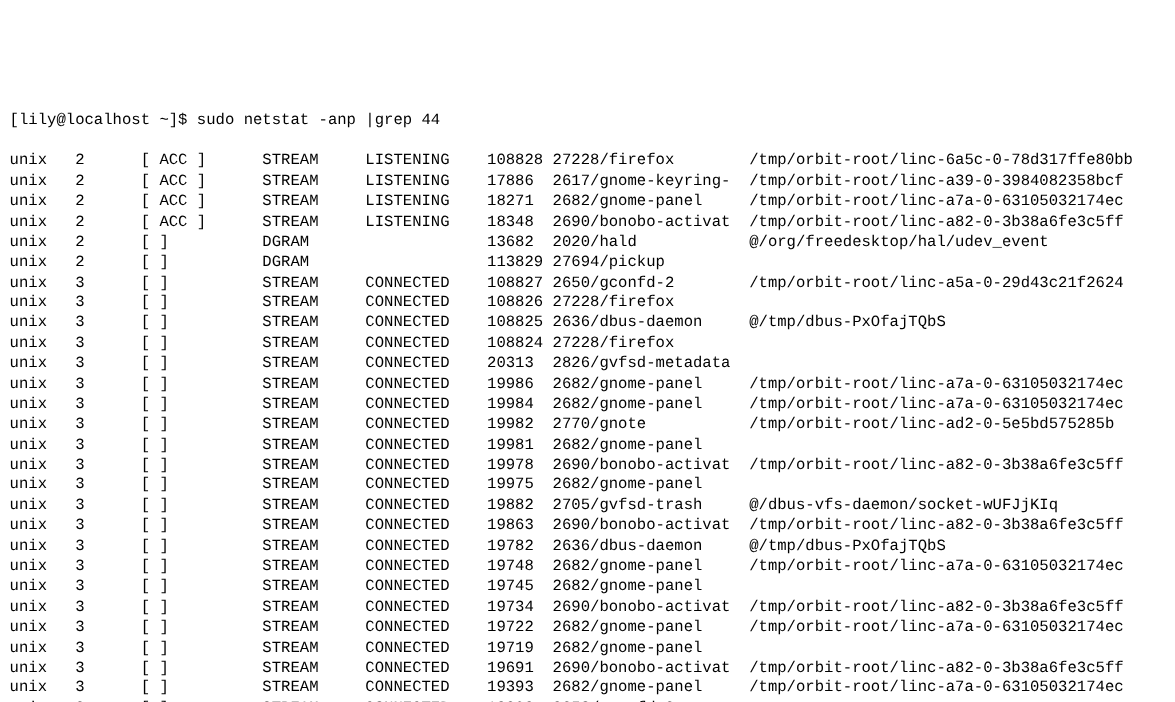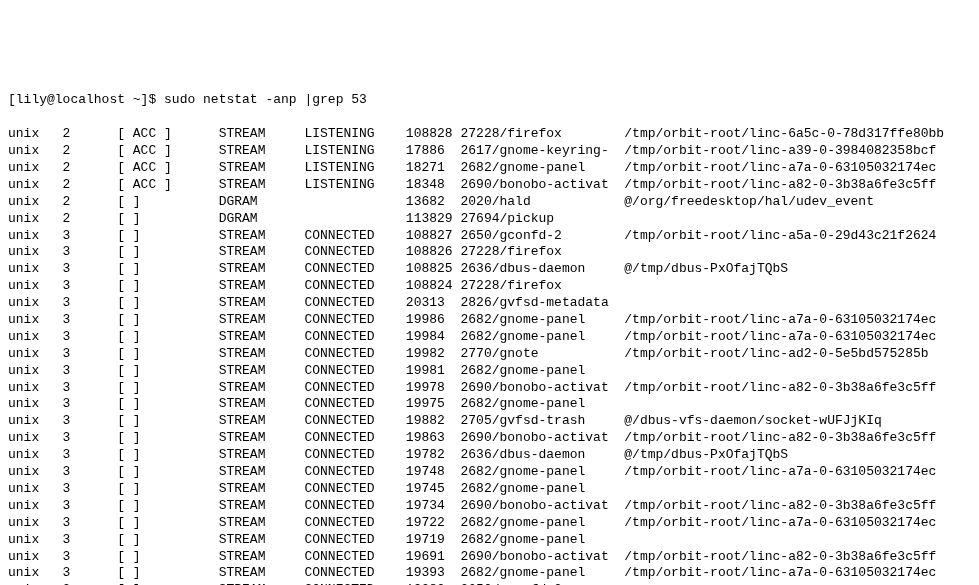--- a/index.html
+++ b/index.html
@@ -15,18 +15,18 @@
     }
     .prompt-line { white-space: pre; }
     .row { white-space: pre; }
   </style>
 </head>
 <body>
 
 
 
 <div>
-<div class="prompt-line">[lily@localhost ~]$ sudo netstat -anp |grep 53</div>
+<div class="prompt-line">[lily@localhost ~]$ sudo netstat -anp |grep 44</div>
 <div id="rows-container"><div class="row">unix   2      [ ACC ]      STREAM     LISTENING    108828 27228/firefox        /tmp/orbit-root/linc-6a5c-0-78d317ffe80bb</div><div class="row">unix   2      [ ACC ]      STREAM     LISTENING    17886  2617/gnome-keyring-  /tmp/orbit-root/linc-a39-0-3984082358bcf</div><div class="row">unix   2      [ ACC ]      STREAM     LISTENING    18271  2682/gnome-panel     /tmp/orbit-root/linc-a7a-0-63105032174ec</div><div class="row">unix   2      [ ACC ]      STREAM     LISTENING    18348  2690/bonobo-activat  /tmp/orbit-root/linc-a82-0-3b38a6fe3c5ff</div><div class="row">unix   2      [ ]          DGRAM                   13682  2020/hald            @/org/freedesktop/hal/udev_event</div><div class="row">unix   2      [ ]          DGRAM                   113829 27694/pickup         </div><div class="row">unix   3      [ ]          STREAM     CONNECTED    108827 2650/gconfd-2        /tmp/orbit-root/linc-a5a-0-29d43c21f2624</div><div class="row">unix   3      [ ]          STREAM     CONNECTED    108826 27228/firefox        </div><div class="row">unix   3      [ ]          STREAM     CONNECTED    108825 2636/dbus-daemon     @/tmp/dbus-PxOfajTQbS</div><div class="row">unix   3      [ ]          STREAM     CONNECTED    108824 27228/firefox        </div><div class="row">unix   3      [ ]          STREAM     CONNECTED    20313  2826/gvfsd-metadata  </div><div class="row">unix   3      [ ]          STREAM     CONNECTED    19986  2682/gnome-panel     /tmp/orbit-root/linc-a7a-0-63105032174ec</div><div class="row">unix   3      [ ]          STREAM     CONNECTED    19984  2682/gnome-panel     /tmp/orbit-root/linc-a7a-0-63105032174ec</div><div class="row">unix   3      [ ]          STREAM     CONNECTED    19982  2770/gnote           /tmp/orbit-root/linc-ad2-0-5e5bd575285b</div><div class="row">unix   3      [ ]          STREAM     CONNECTED    19981  2682/gnome-panel     </div><div class="row">unix   3      [ ]          STREAM     CONNECTED    19978  2690/bonobo-activat  /tmp/orbit-root/linc-a82-0-3b38a6fe3c5ff</div><div class="row">unix   3      [ ]          STREAM     CONNECTED    19975  2682/gnome-panel     </div><div class="row">unix   3      [ ]          STREAM     CONNECTED    19882  2705/gvfsd-trash     @/dbus-vfs-daemon/socket-wUFJjKIq</div><div class="row">unix   3      [ ]          STREAM     CONNECTED    19863  2690/bonobo-activat  /tmp/orbit-root/linc-a82-0-3b38a6fe3c5ff</div><div class="row">unix   3      [ ]          STREAM     CONNECTED    19782  2636/dbus-daemon     @/tmp/dbus-PxOfajTQbS</div><div class="row">unix   3      [ ]          STREAM     CONNECTED    19748  2682/gnome-panel     /tmp/orbit-root/linc-a7a-0-63105032174ec</div><div class="row">unix   3      [ ]          STREAM     CONNECTED    19745  2682/gnome-panel     </div><div class="row">unix   3      [ ]          STREAM     CONNECTED    19734  2690/bonobo-activat  /tmp/orbit-root/linc-a82-0-3b38a6fe3c5ff</div><div class="row">unix   3      [ ]          STREAM     CONNECTED    19722  2682/gnome-panel     /tmp/orbit-root/linc-a7a-0-63105032174ec</div><div class="row">unix   3      [ ]          STREAM     CONNECTED    19719  2682/gnome-panel     </div><div class="row">unix   3      [ ]          STREAM     CONNECTED    19691  2690/bonobo-activat  /tmp/orbit-root/linc-a82-0-3b38a6fe3c5ff</div><div class="row">unix   3      [ ]          STREAM     CONNECTED    19393  2682/gnome-panel     /tmp/orbit-root/linc-a7a-0-63105032174ec</div><div class="row">unix   3      [ ]          STREAM     CONNECTED    19282  2650/gconfd-2        </div></div>
 </div>
 
 
 
 
 </body></html>

